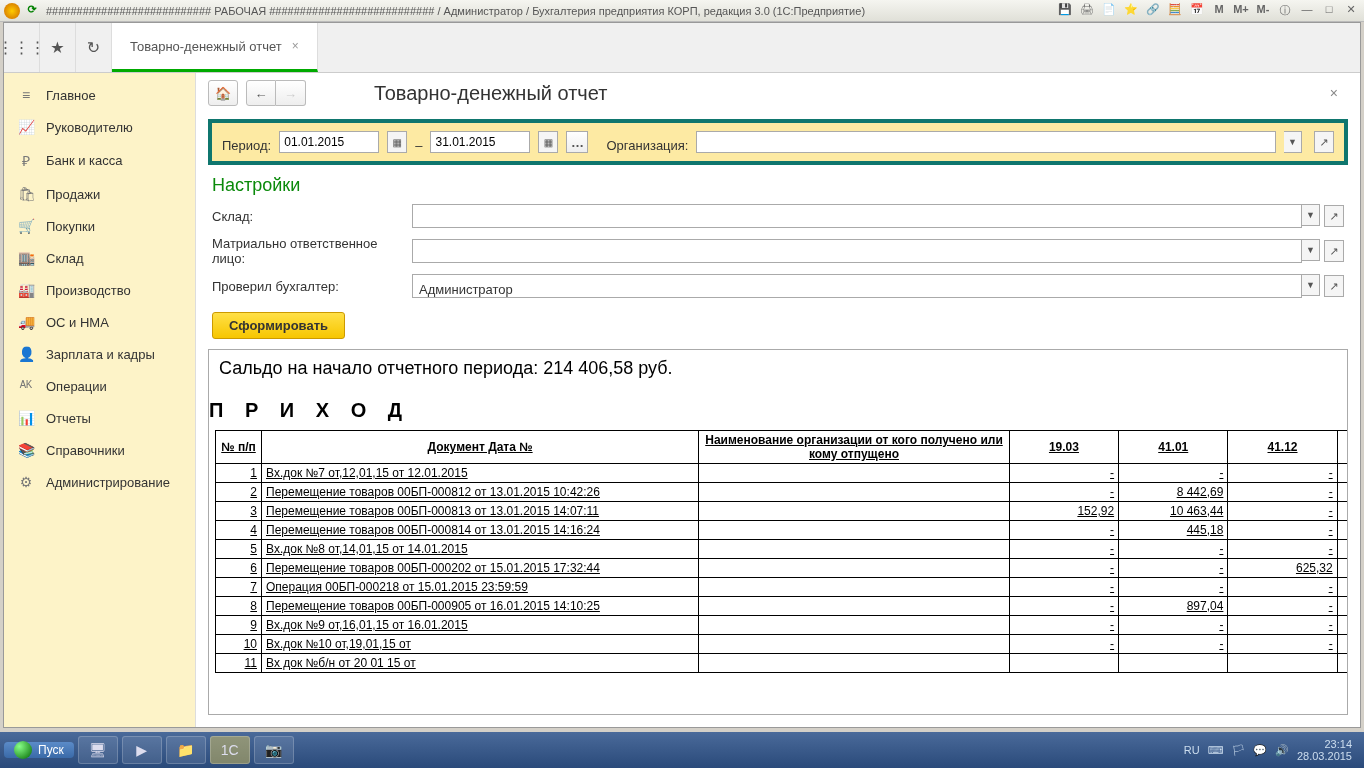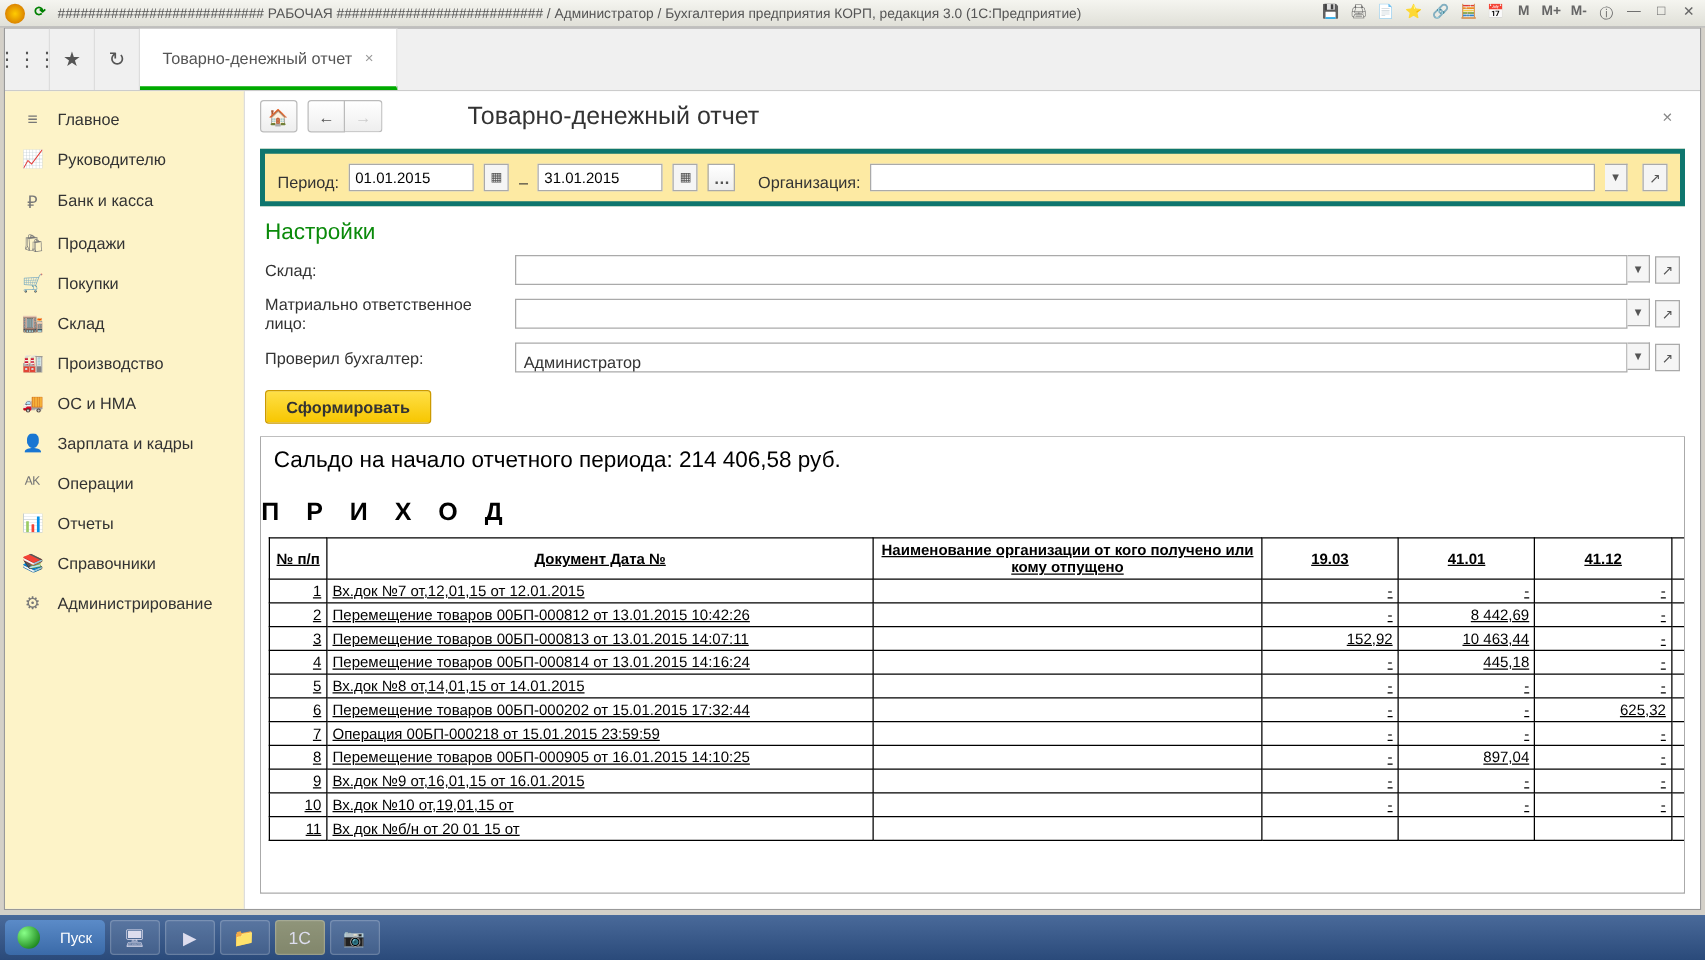--- a/index.html
+++ b/index.html
@@ -63,21 +63,21 @@
 table.report th, table.report td { border: 1px solid #000; padding: 2px 4px; }
 table.report th { font-weight: bold; text-align: center; }
 .col-num { width: 40px; text-align: right; }
 .col-doc { width: 380px; }
 .col-org { width: 270px; }
 .col-val { width: 95px; text-align: right; }
 table.report td.num { text-align: right; }
 table.report td.val { text-align: right; }
 
 .taskbar { position: absolute; left:0; right:0; bottom:0; height: 36px; background: linear-gradient(#4a6a9a,#2a4a7a); display:flex; align-items:center; padding:0 4px; gap:4px;}
-.start-btn { height: 28px; padding: 0 10px; background: linear-gradient(#5b8bc8,#3a6aa8); border-radius: 4px; display:flex; align-items:center; gap:16px; color:#fff; font-size:12px;text-align:center;}
+.start-btn { height: 16px; padding: 0 10px; background: linear-gradient(#5b8bc8,#3a6aa8); border-radius: 4px; display:flex; align-items:center; gap:6px; color:#fff; font-size:12px;text-align:center;}
 .start-btn .orb{width:18px;height:18px;border-radius:50%;background:radial-gradient(circle at 30% 30%, #8f8, #060);}
 .task-ic { width: 40px; height: 28px; background: rgba(255,255,255,0.1); border:1px solid rgba(255,255,255,0.2); border-radius:3px; display:flex;align-items:center;justify-content:center;color:#dde;font-size:14px;}
 .tray { margin-left:auto; display:flex; align-items:center; gap:8px; color:#cde; font-size:11px; padding-right:8px;}
 .tray .clock { text-align:right; line-height:1.1; }
 </style>
 </head>
 <body>
 
 <div class="titlebar">
   <div class="logo"></div>
@@ -357,13 +357,24 @@
 <div class="taskbar">
   <div class="start-btn">
     <div class="orb"></div>
     <span>Пуск</span>
   </div>
   <div class="task-ic">🖥</div>
   <div class="task-ic">▶</div>
   <div class="task-ic">📁</div>
   <div class="task-ic" style="background:rgba(255,220,80,0.4);">1C</div>
   <div class="task-ic">📷</div>
+  <div class="tray">
+    <span>RU</span>
+    <span>⌨</span>
+    <span>🏳</span>
+    <span>💬</span>
+    <span>🔊</span>
+    <div class="clock">
+      <div>23:14</div>
+      <div>28.03.2015</div>
+    </div>
+  </div>
 </div>
 
 </body></html>

